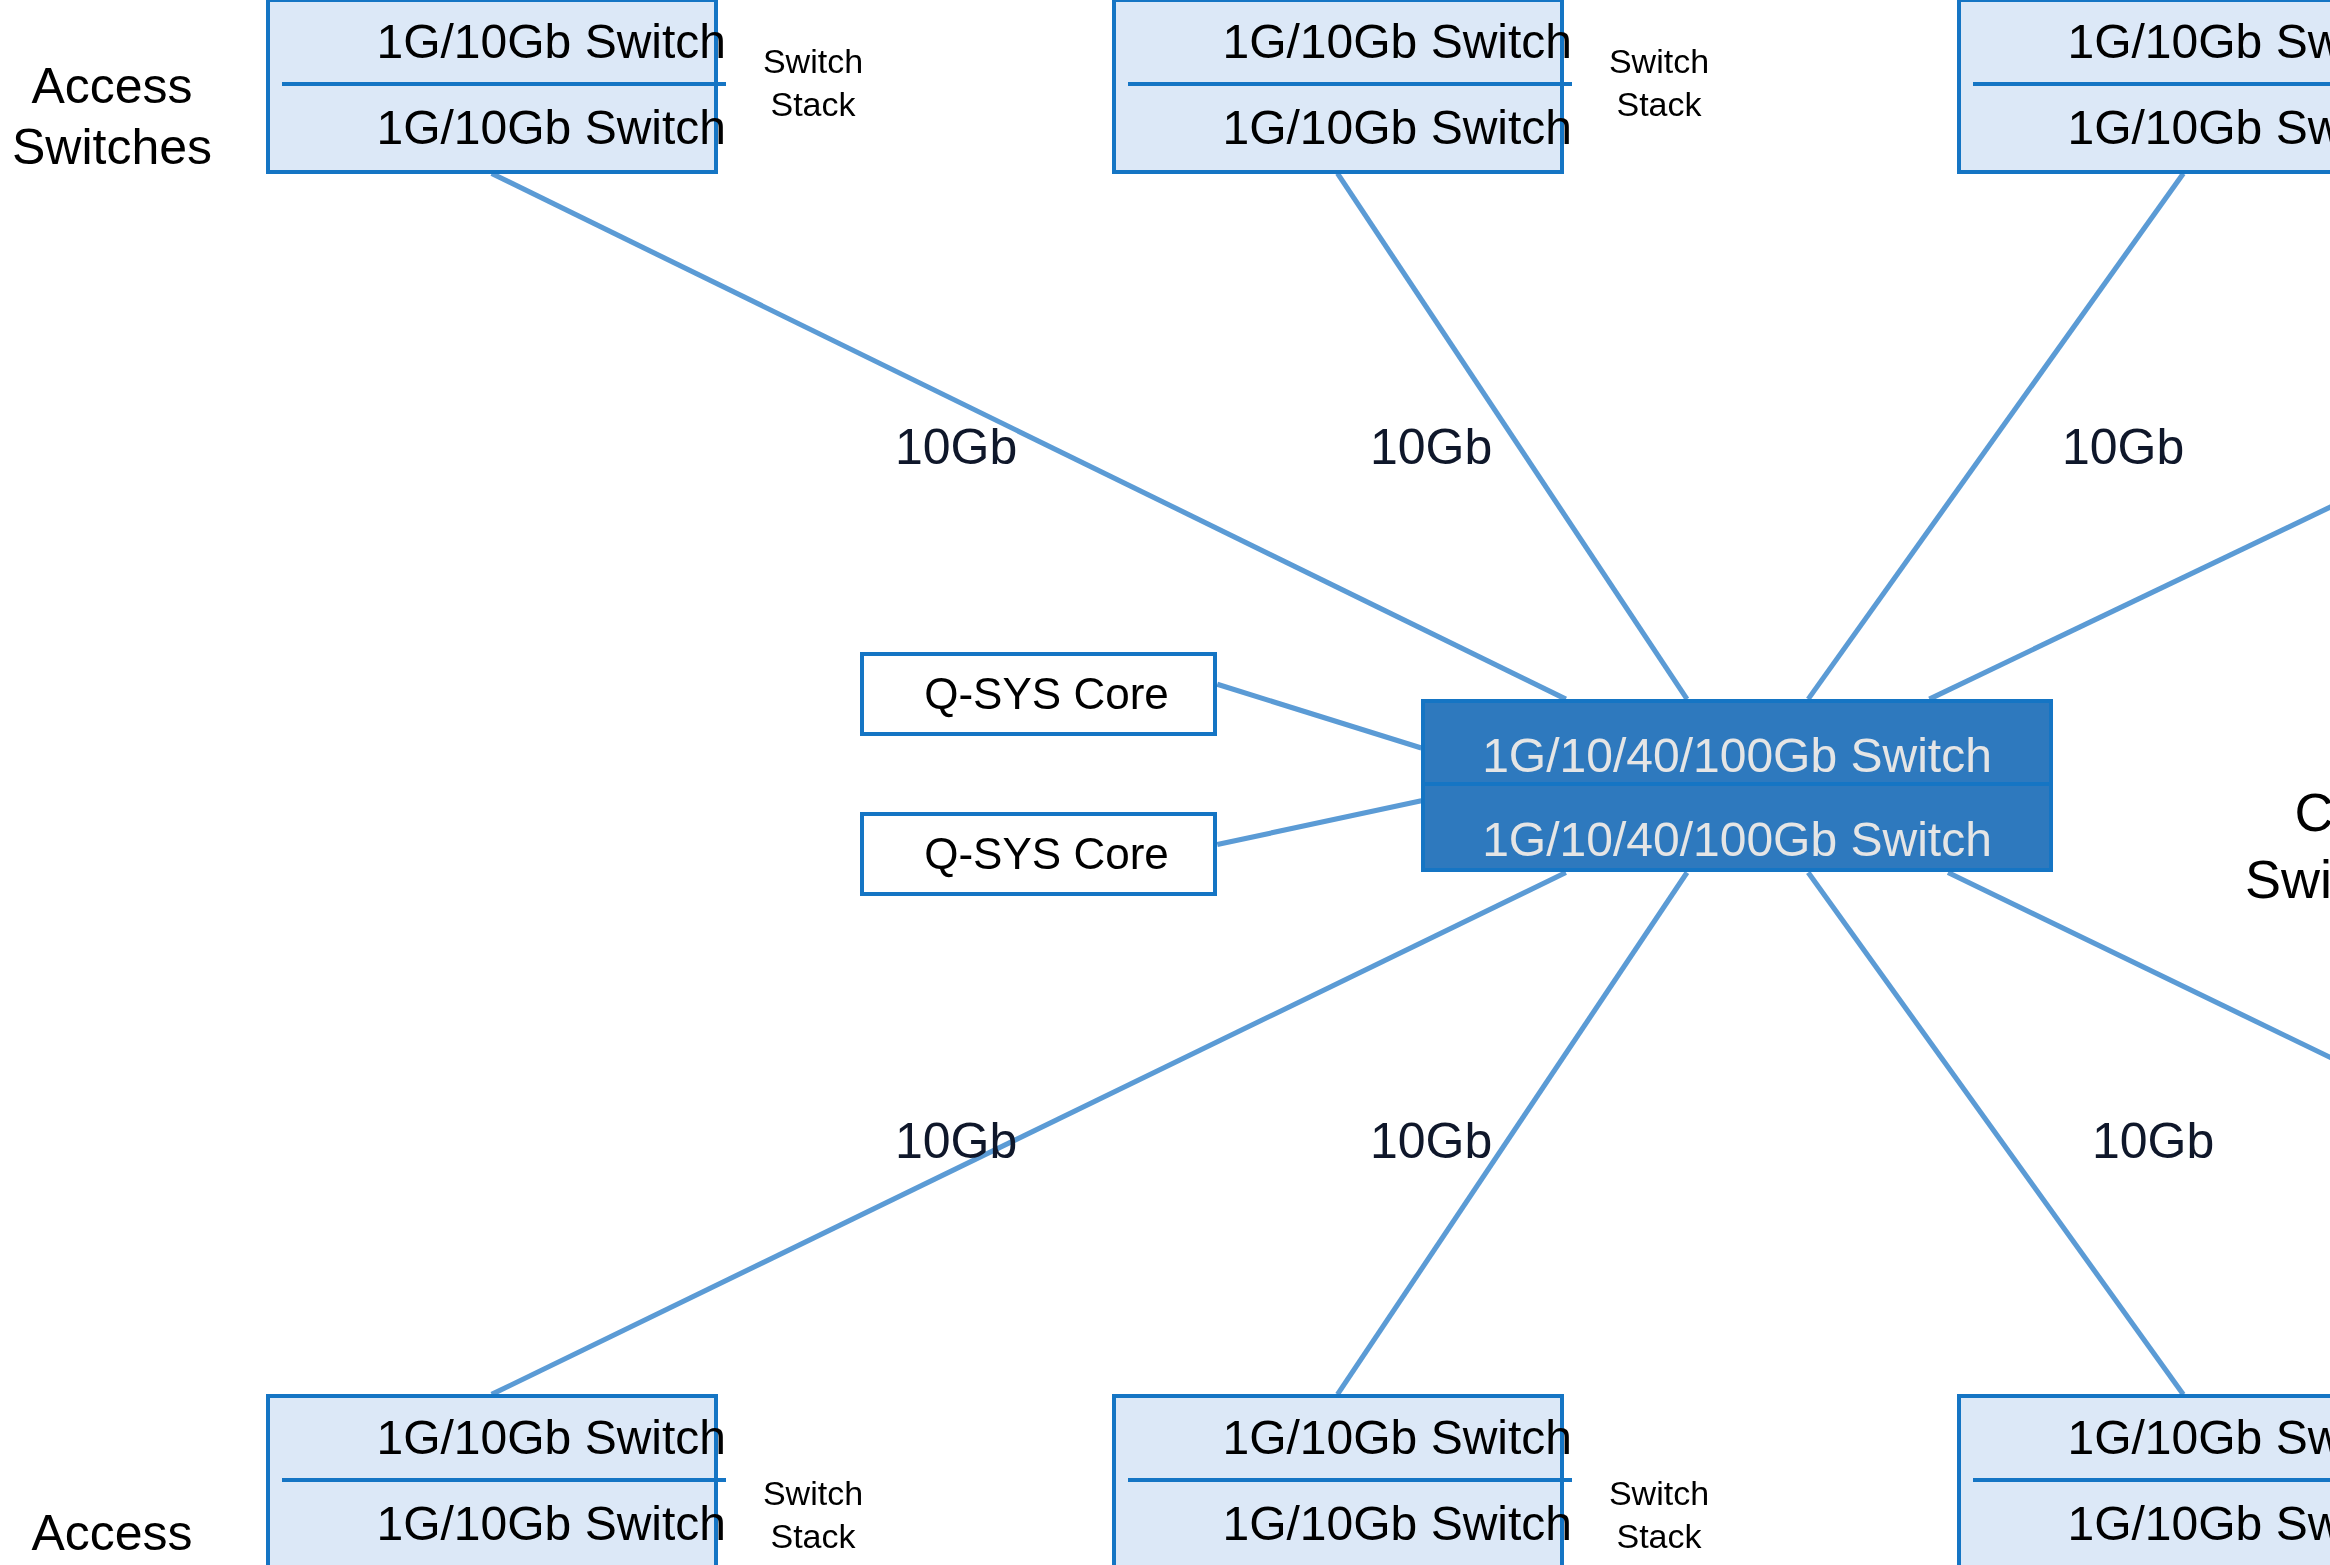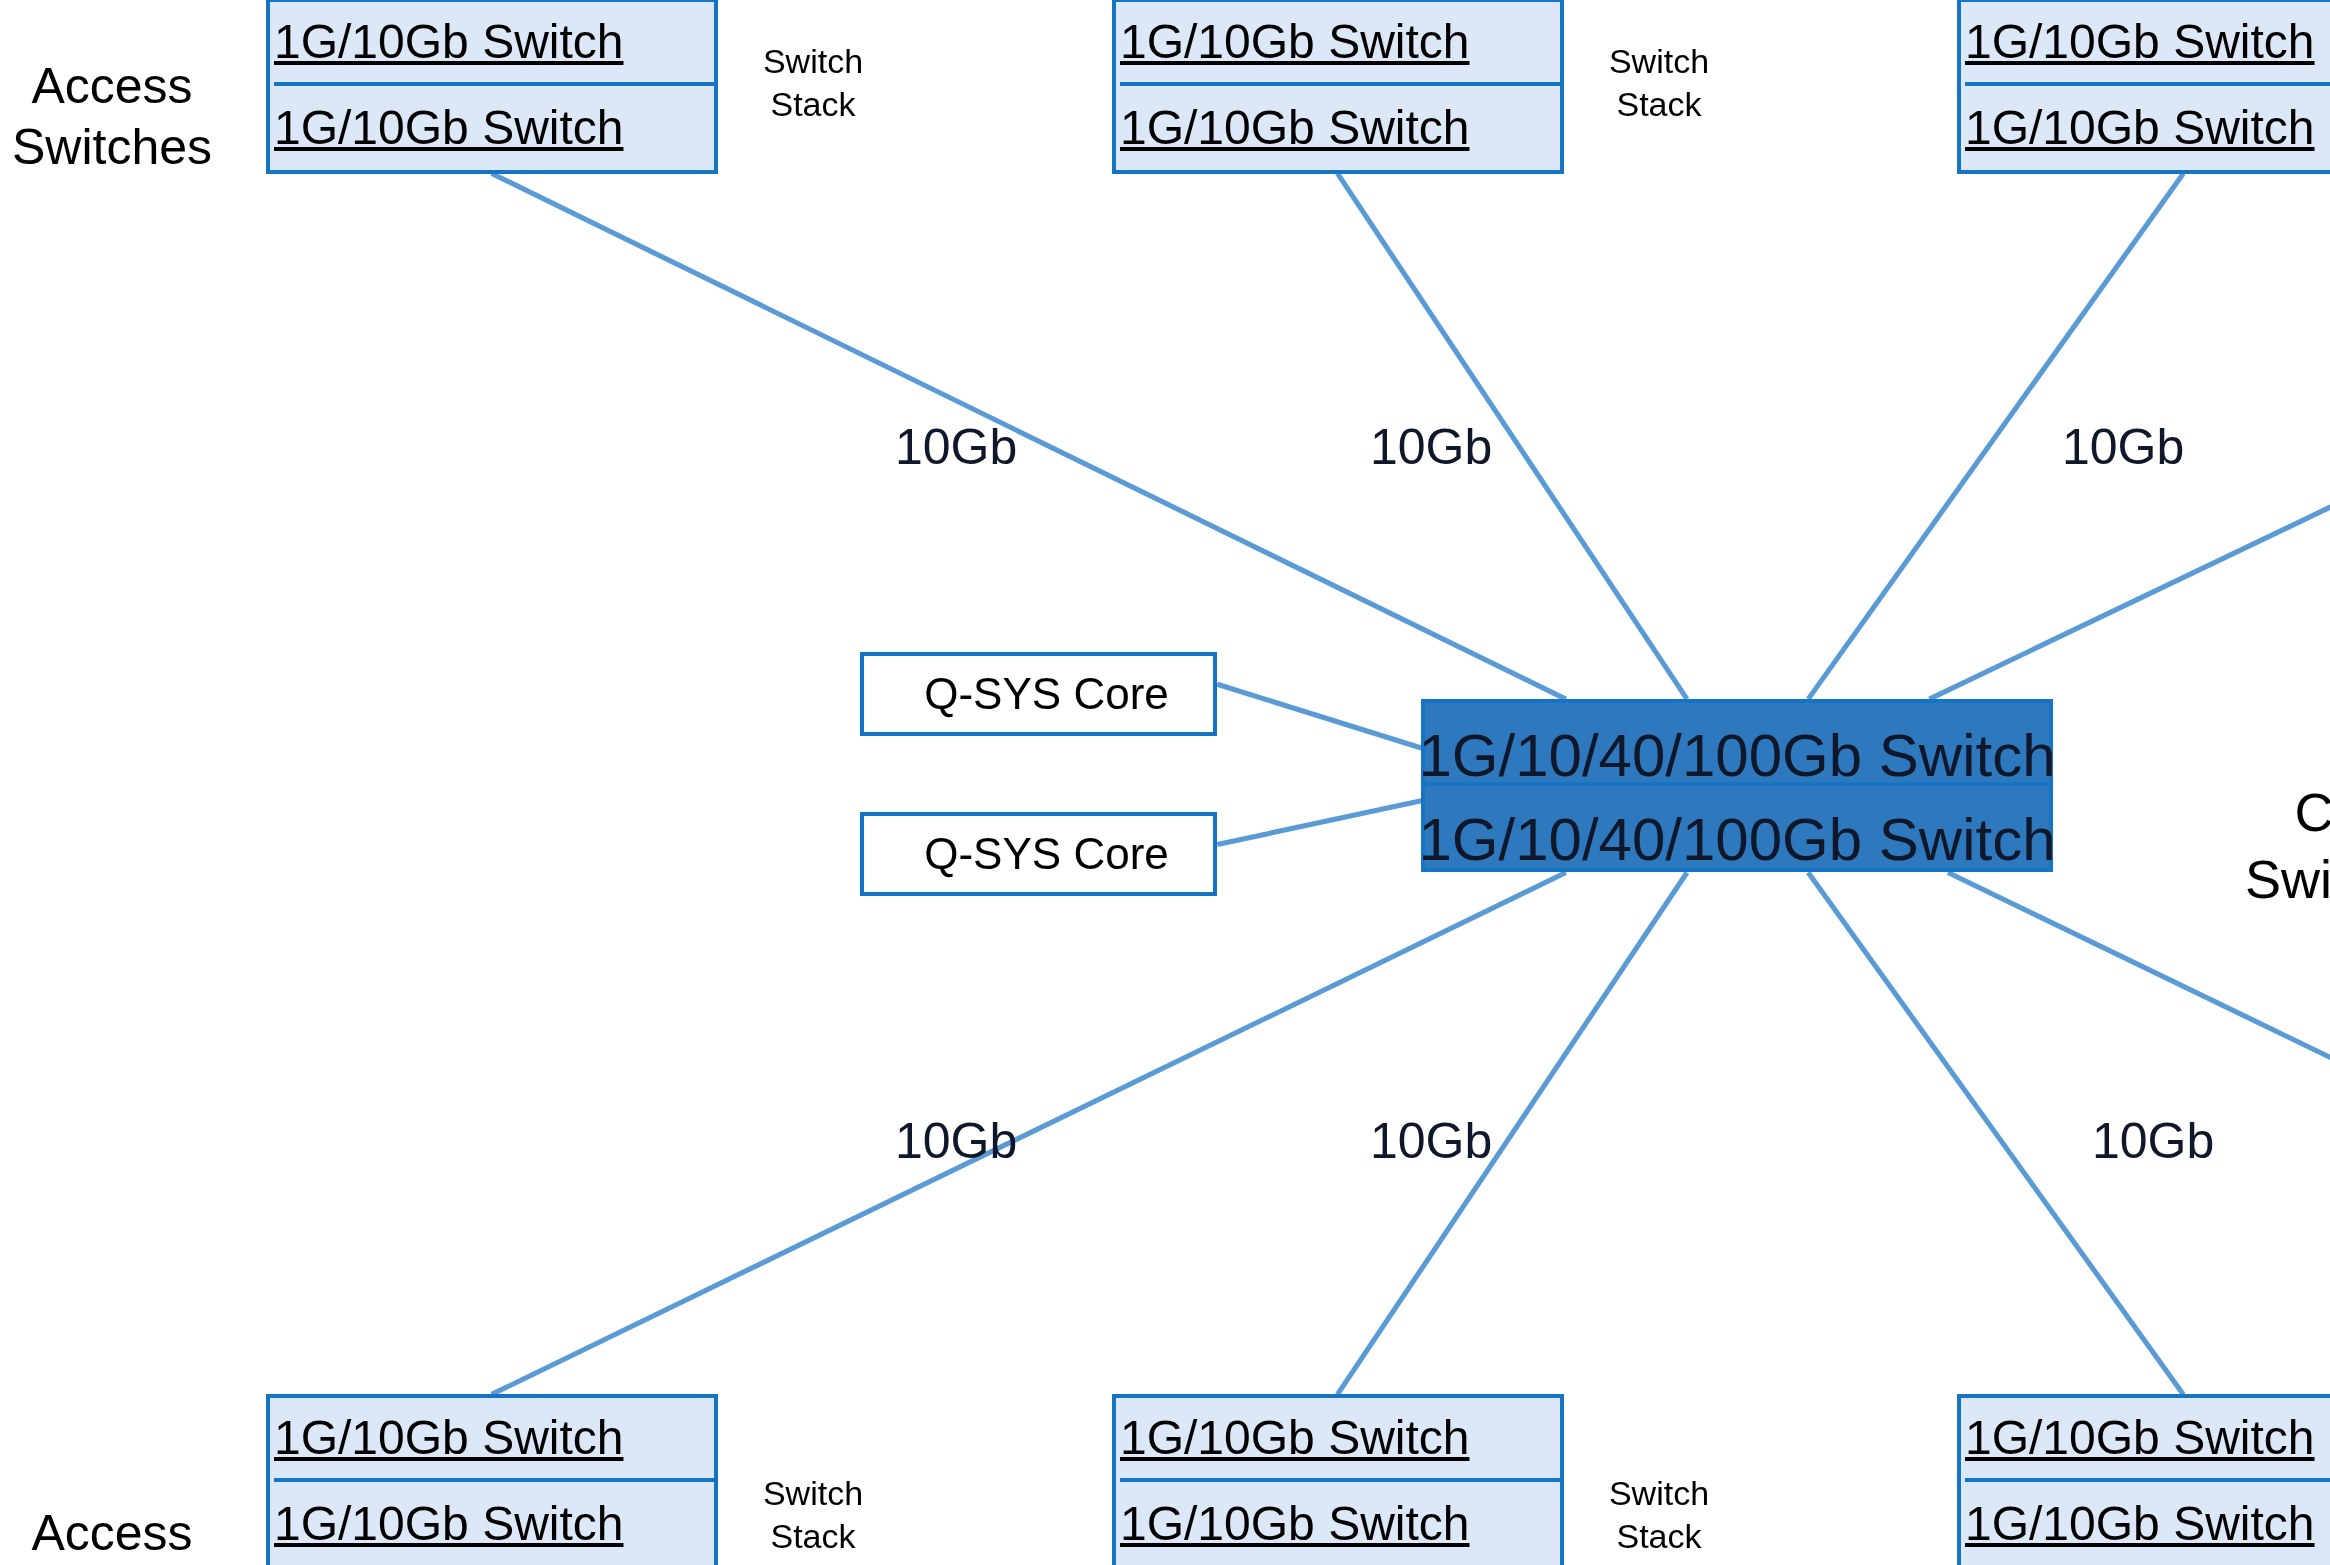--- a/index.html
+++ b/index.html
@@ -1,27 +1,27 @@
 <!DOCTYPE html>
 <html style="font-size:7.5px"><head>
 <meta charset="utf-8">
 <style>
   html,body{margin:0;padding:0;background:#ffffff;}
   body{width:3395px;height:1566px;overflow:hidden;font-family:"Liberation Sans",sans-serif;}
   #diagram{position:absolute;left:0;top:0;width:3395px;height:1566px;}
   .stack-box{position:absolute;box-sizing:border-box;border:4.2px solid #1575C4;background:#DCE8F7;}
-  .stack-half{position:absolute;left:4px;width:100%;display:flex;align-items:center;justify-content:flex-start;box-sizing:border-box;text-decoration:underline;}
+  .stack-half{position:absolute;left:12px;width:100%;display:flex;align-items:center;justify-content:flex-end;box-sizing:border-box;}
   .stack-half.top{top:0;height:50%;border-bottom:4.2px solid #1575C4;}
   .stack-half.bottom{bottom:0;height:50%;}
   .stack-label{font-size:48px;color:#000000;line-height:1;white-space:nowrap;}
   .core-box{position:absolute;box-sizing:border-box;border:4.2px solid #1575C4;background:#2E79BE;}
   .core-half{position:absolute;left:0;width:100%;display:flex;align-items:center;justify-content:center;box-sizing:border-box;}
   .core-half.top{top:0;height:50%;border-bottom:4.2px solid #1575C4;}
   .core-half.bottom{bottom:0;height:50%;}
-  .core-label{font-size:60px;color:#0f172a;line-height:1;white-space:nowrap;margin-top:27px;}
+  .core-label{font-size:48px;color:#e5e5e5;line-height:1;white-space:nowrap;margin-top:27px;}
   .qsys-box{position:absolute;box-sizing:border-box;border:4.2px solid #1575C4;background:#FFFFFF;display:flex;align-items:center;justify-content:center;padding-left:16px;}
   .qsys-label{font-size:44px;color:#000000;line-height:1;white-space:nowrap;}
   .side-note{position:absolute;font-size:34px;color:#000000;line-height:1.28;text-align:center;white-space:pre-line;}
   .group-title{position:absolute;font-size:50px;color:#000000;line-height:1.22;text-align:center;white-space:pre-line;}
   .core-title{position:absolute;font-size:54px;color:#000000;line-height:1.25;text-align:center;white-space:pre-line;}
   .link-label{position:absolute;font-size:50px;color:#0f172a;line-height:1;white-space:nowrap;margin-left:44px;}
 </style>
 </head>
 <body>
 

